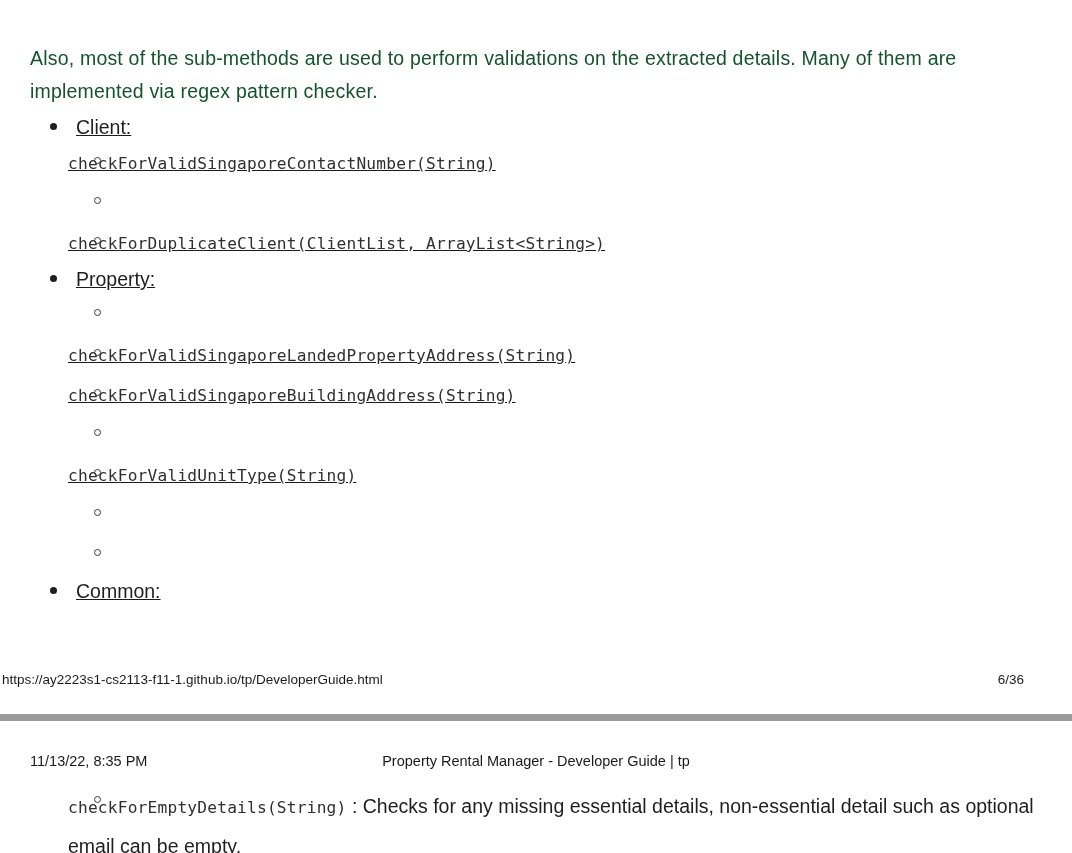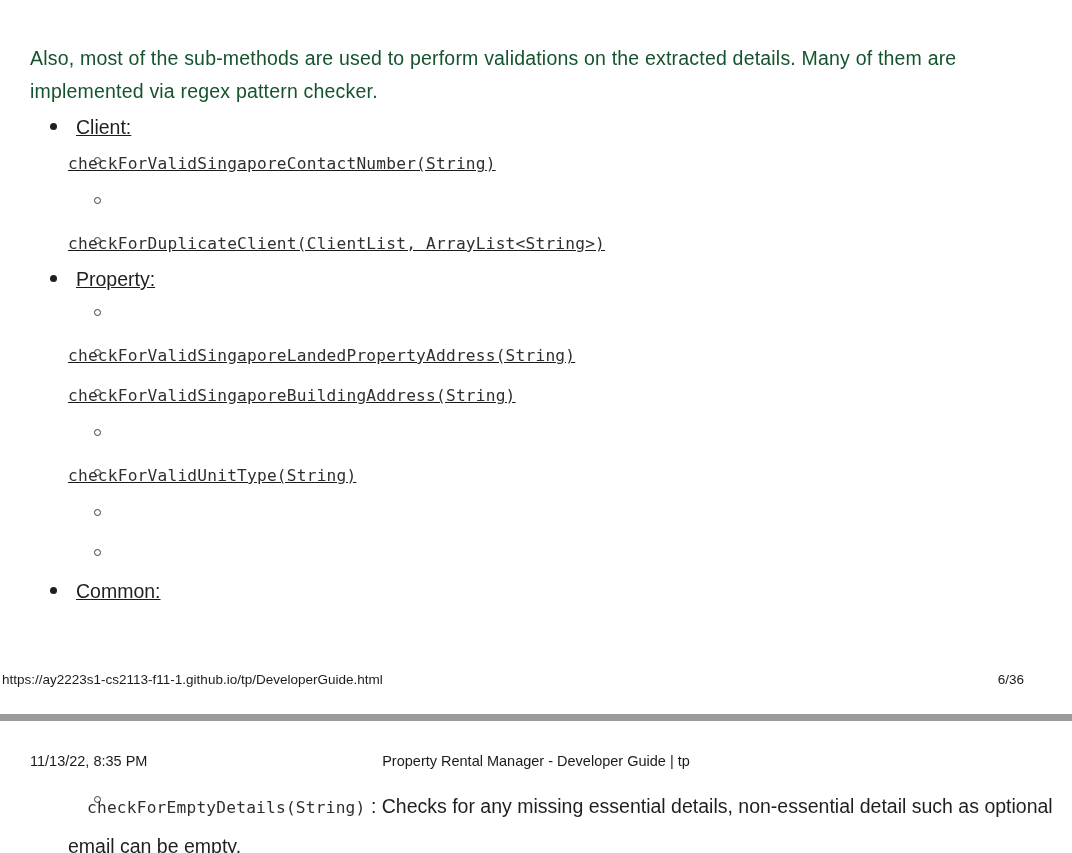--- a/index.html
+++ b/index.html
@@ -93,21 +93,20 @@
 
   
   .mixed {
     padding-top: 4px;
     font-size: 19.5px;
     line-height: 38px;
     color: #1f1f1f;
   }
   .mixed .code {
     font-size: 16.2px;
-    margin-left: 19px;
   }
 
   
   .print-footer {
     position: absolute;
     left: 0;
     top: 672px;
     width: 1072px;
     height: 22px;
     font-size: 13.5px;

